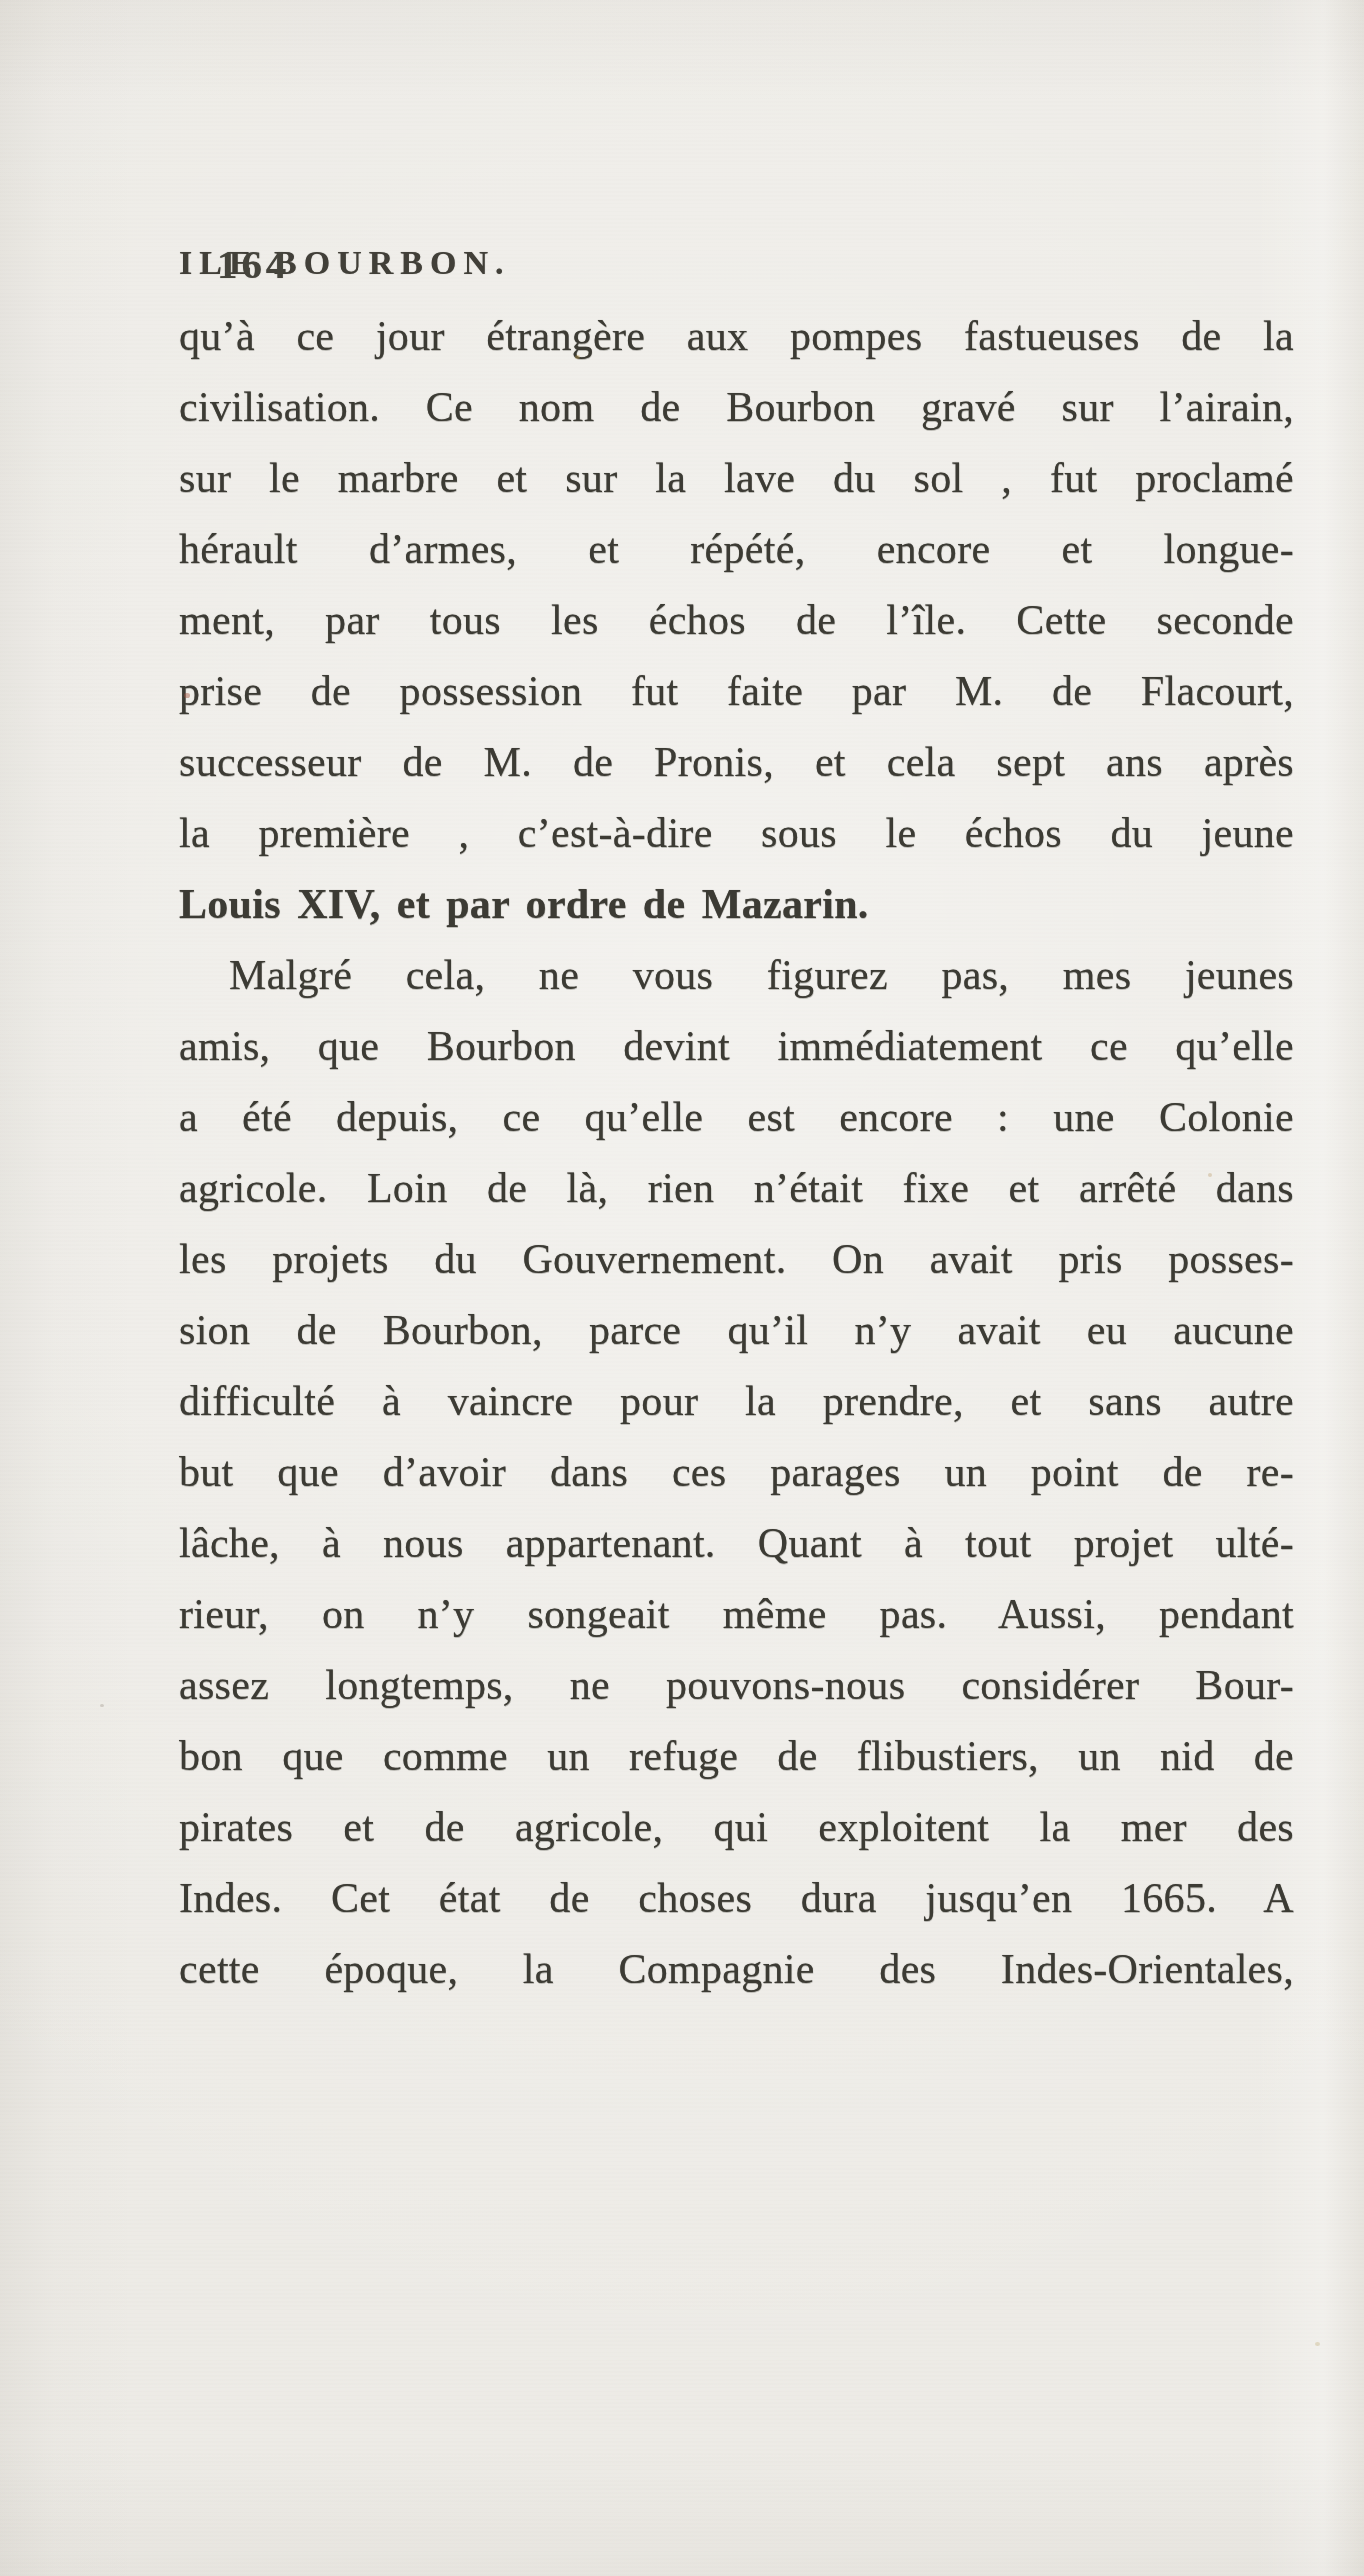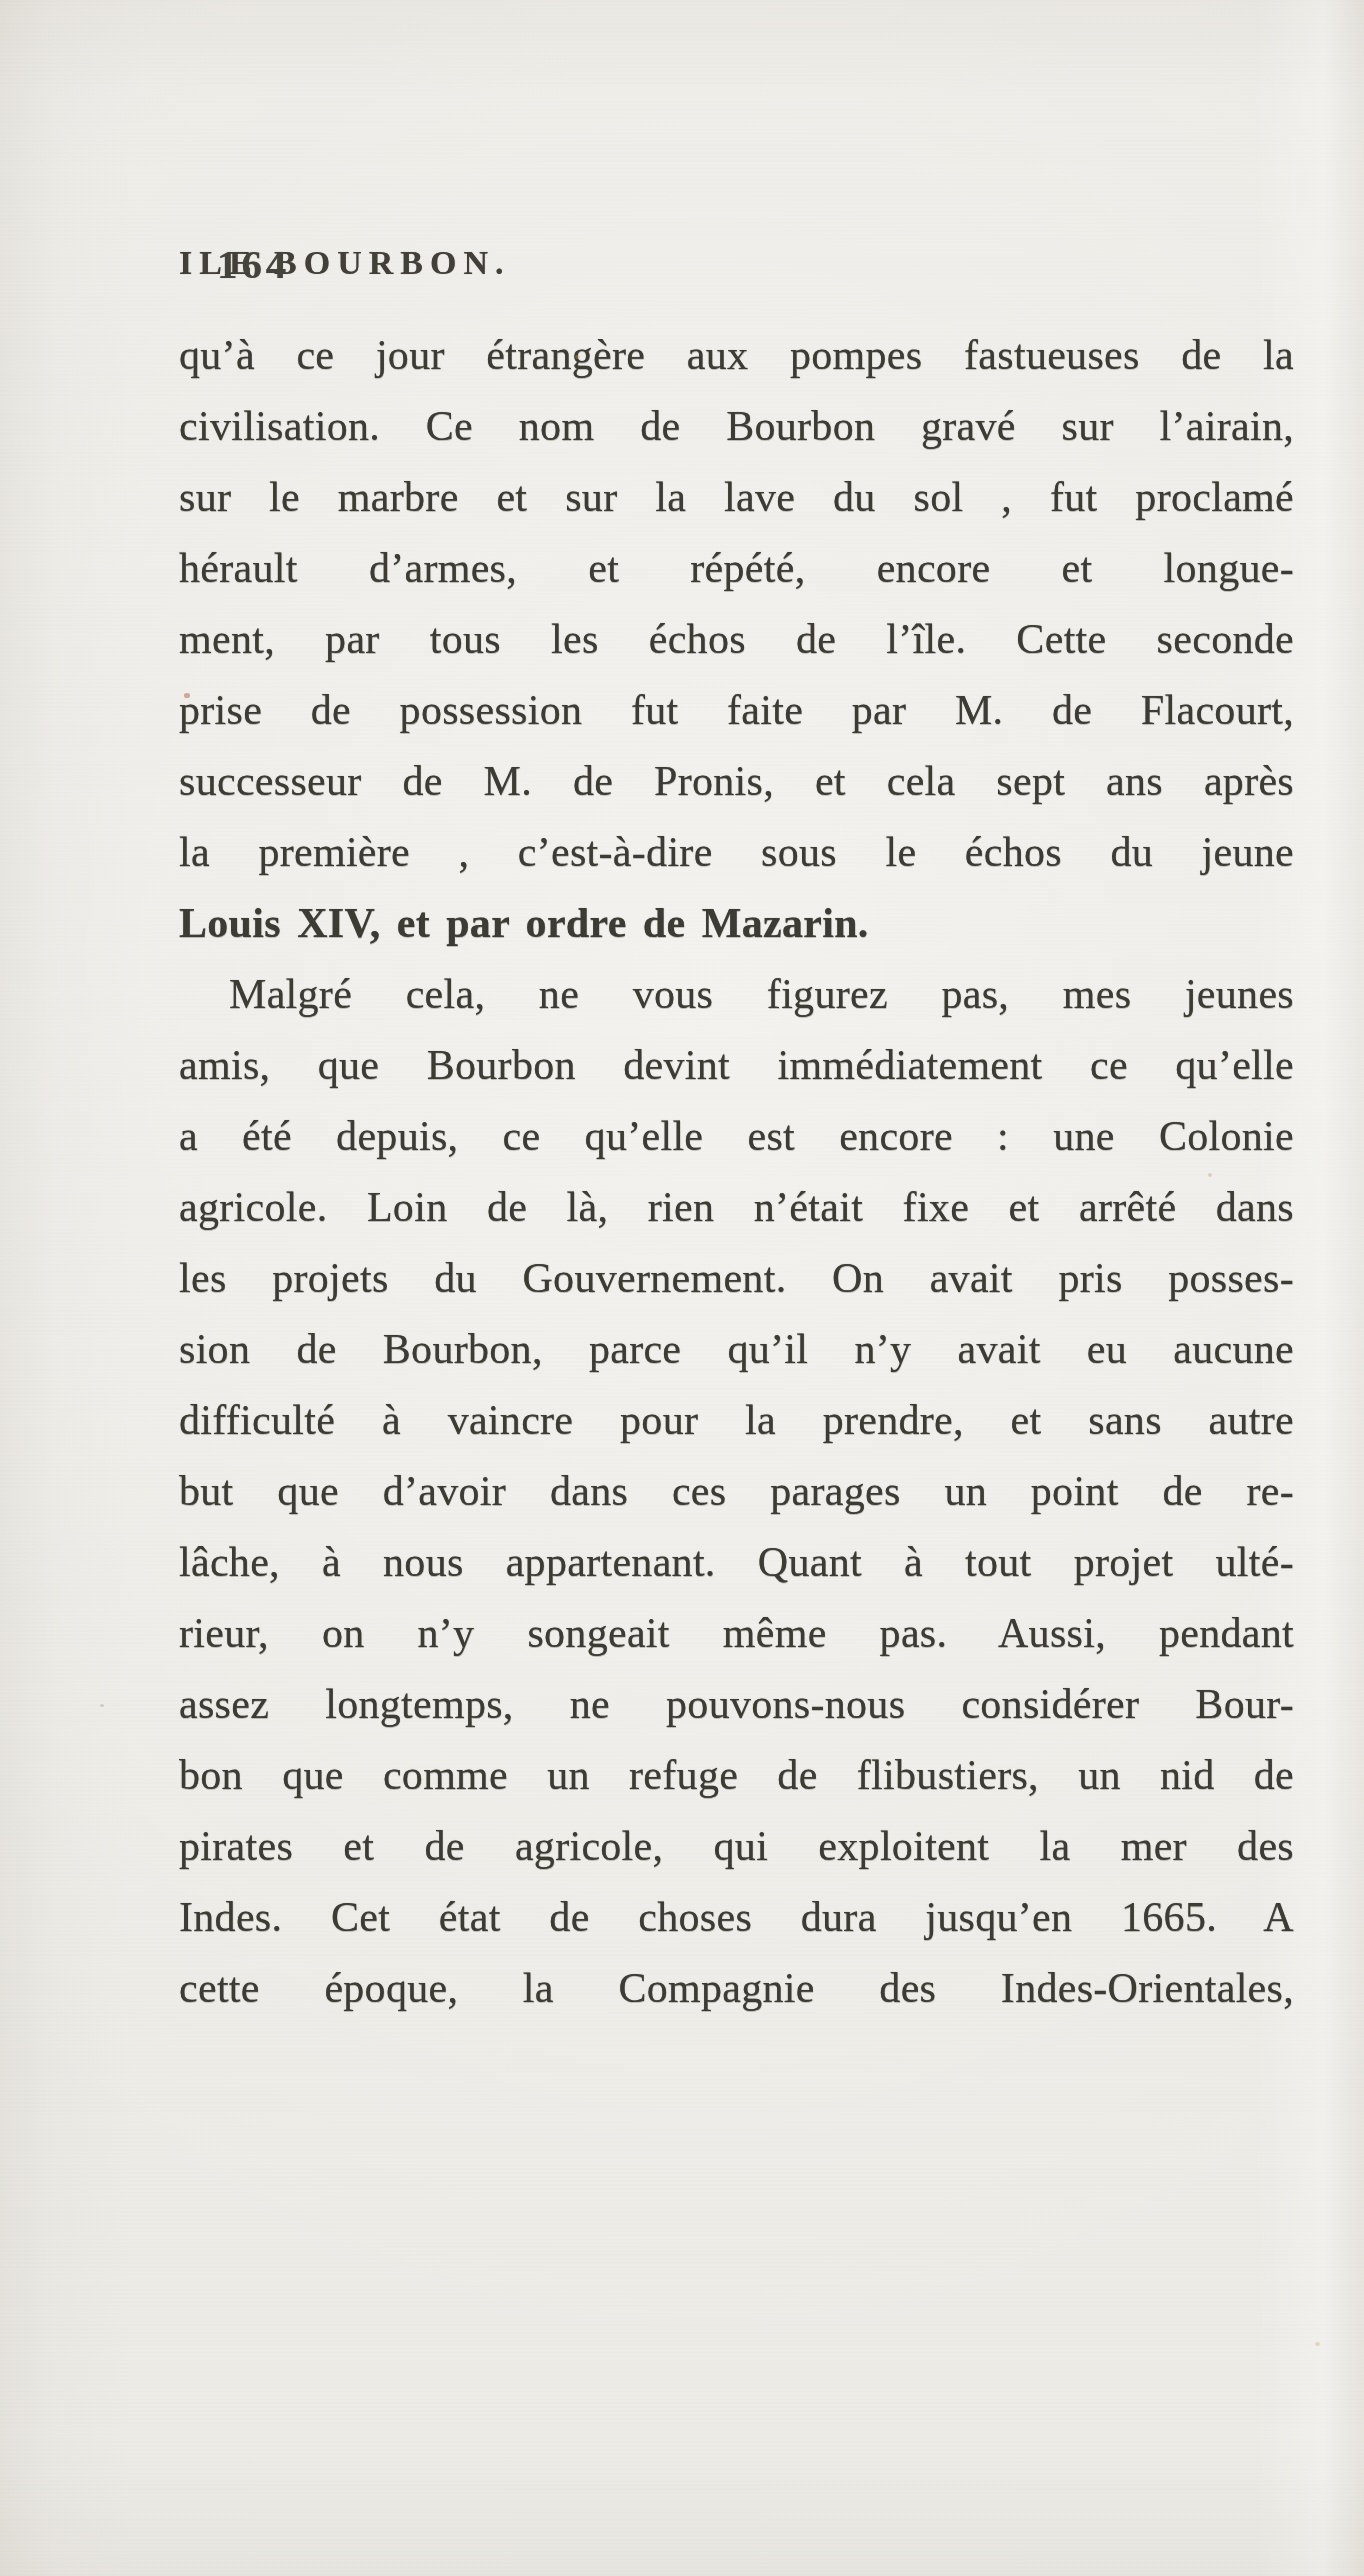--- a/index.html
+++ b/index.html
@@ -46,21 +46,21 @@
     font-size: 34px;
     letter-spacing: 7px;
     padding-top: 5.5px;
     color: #413f38;
     text-shadow: 0 0 0.8px rgba(65,63,56,0.55);
     white-space: nowrap;
   }
   .body-text {
     position: absolute;
     left: 179px;
-    top: 320px;
+    top: 301px;
     width: 1115px;
     font-size: 42px;
     line-height: 71px;
     word-spacing: 0.13em;
     letter-spacing: 0.3px;
     color: #3c3b34;
     text-shadow: 0 0 0.8px rgba(60,59,52,0.6), 0.3px 0.5px 0.6px rgba(60,59,52,0.25);
   }
   .line {
     text-align: justify;

